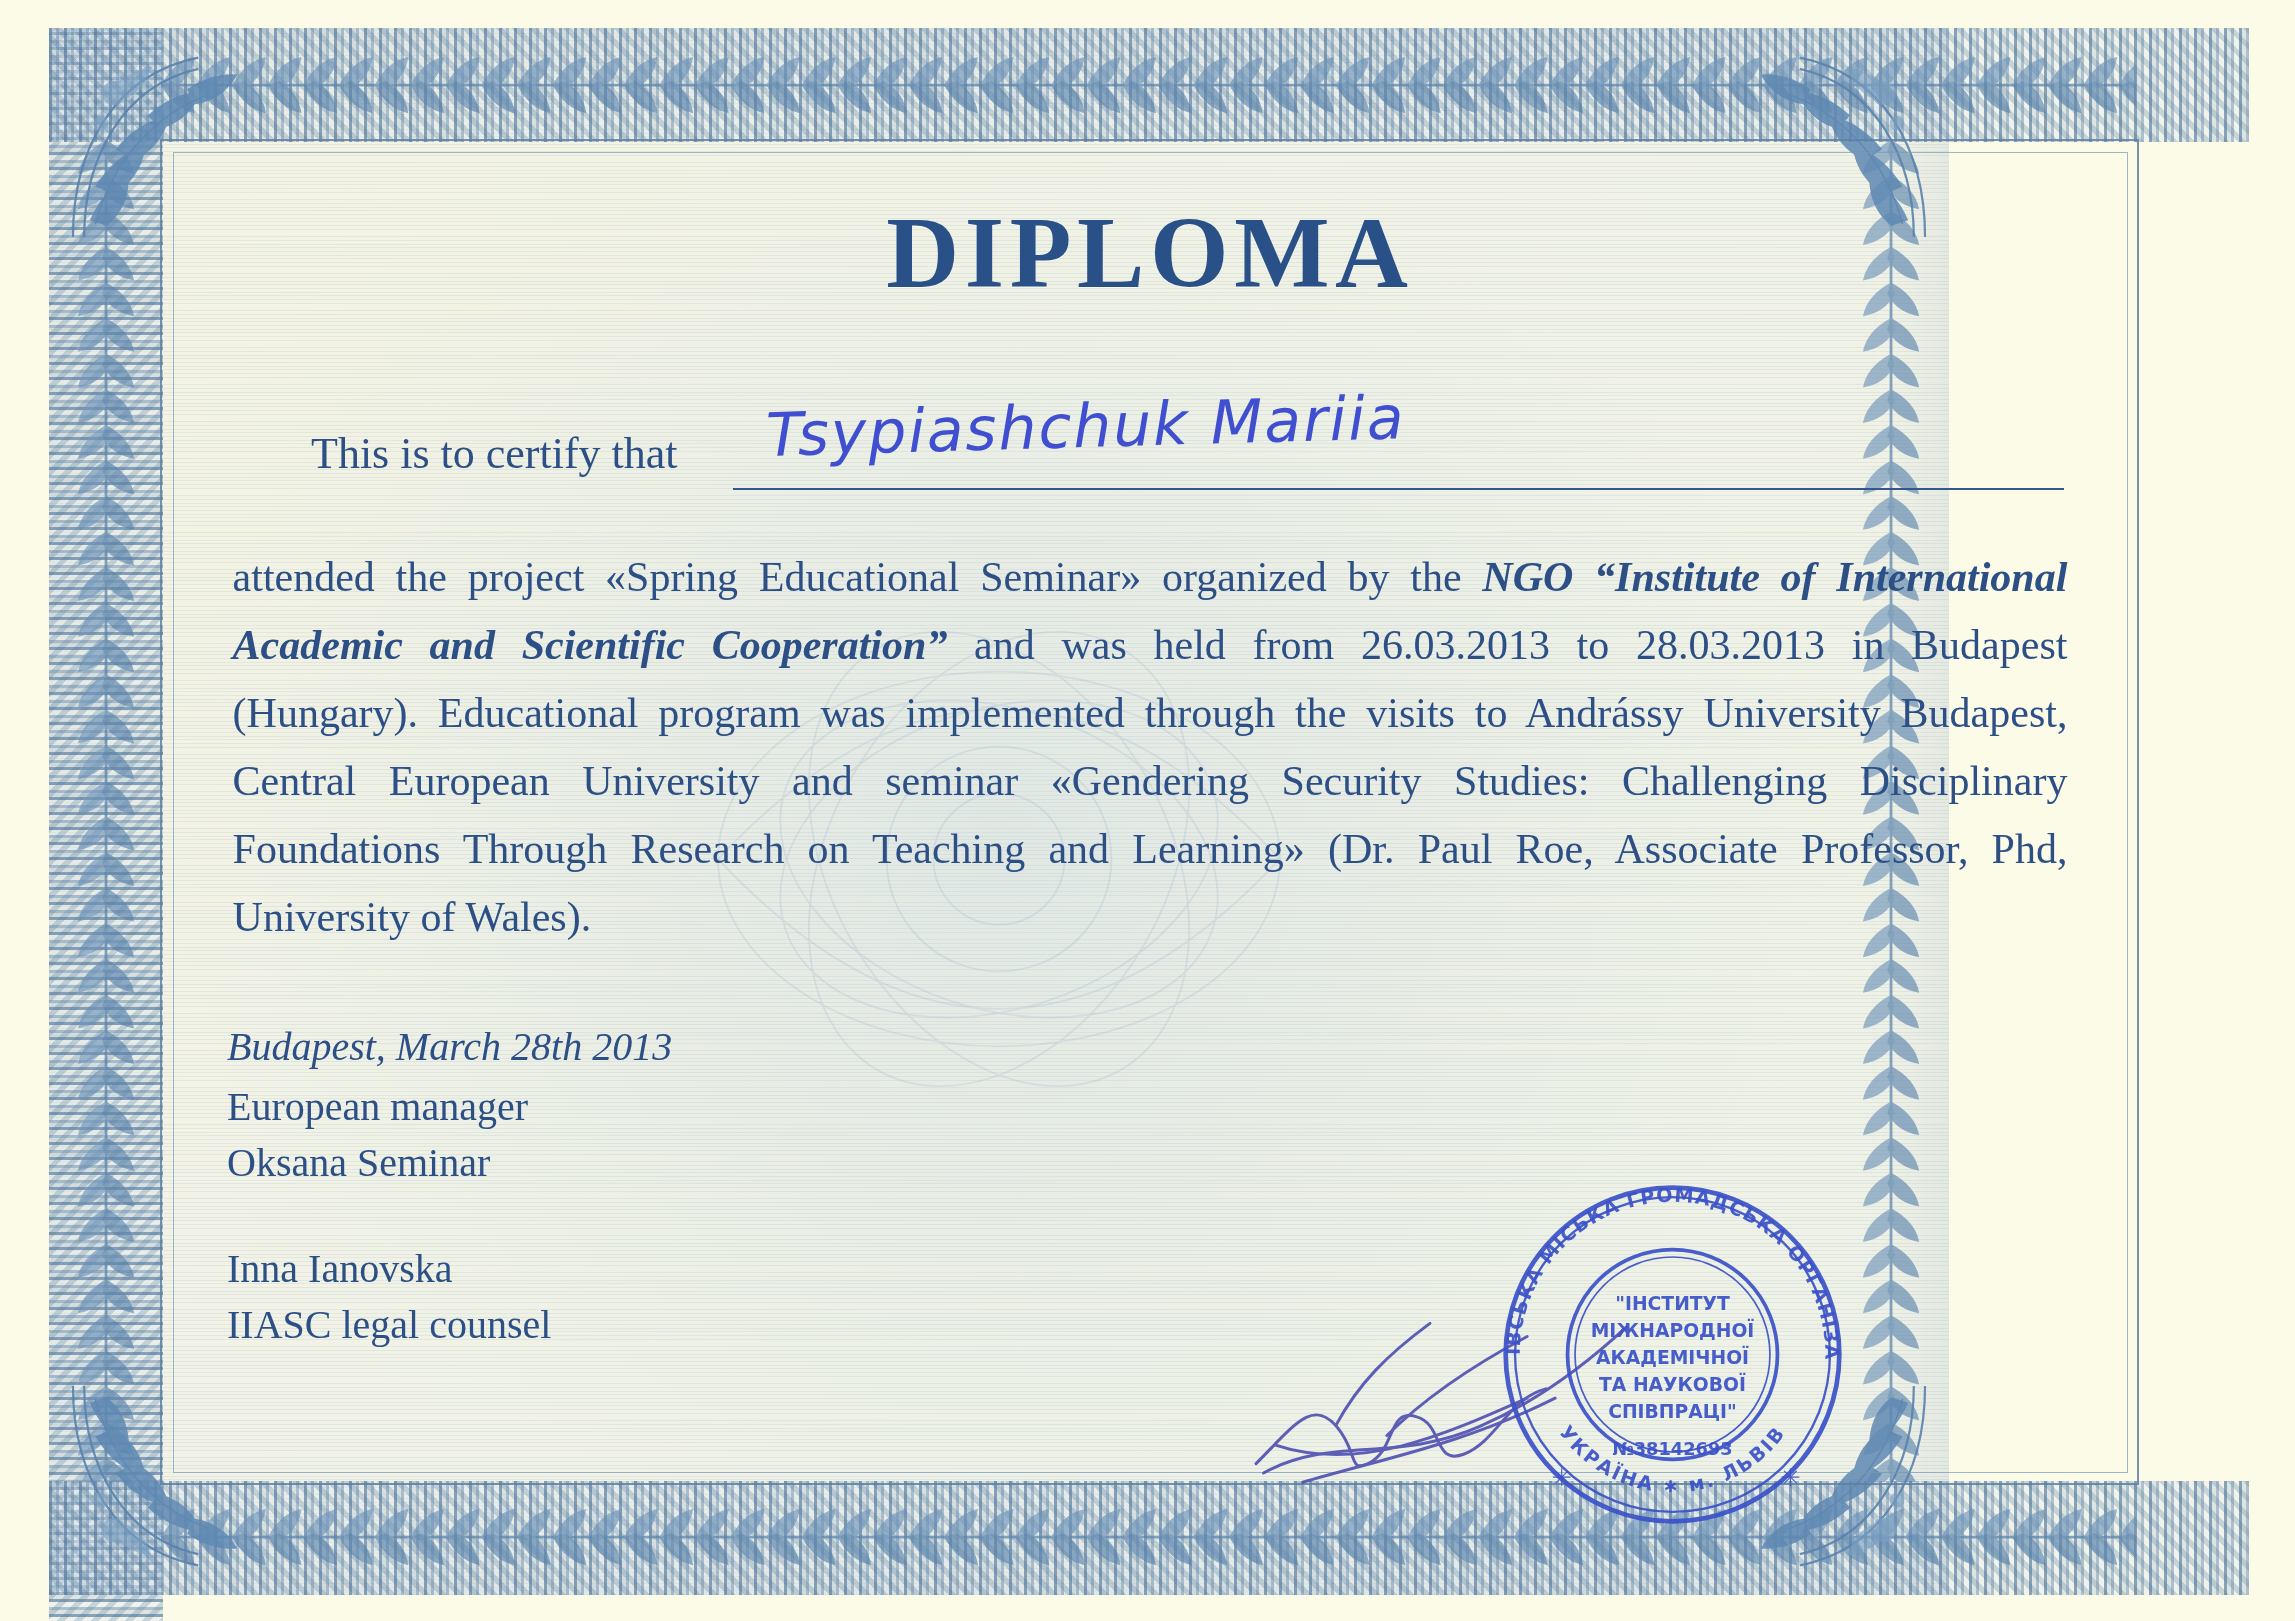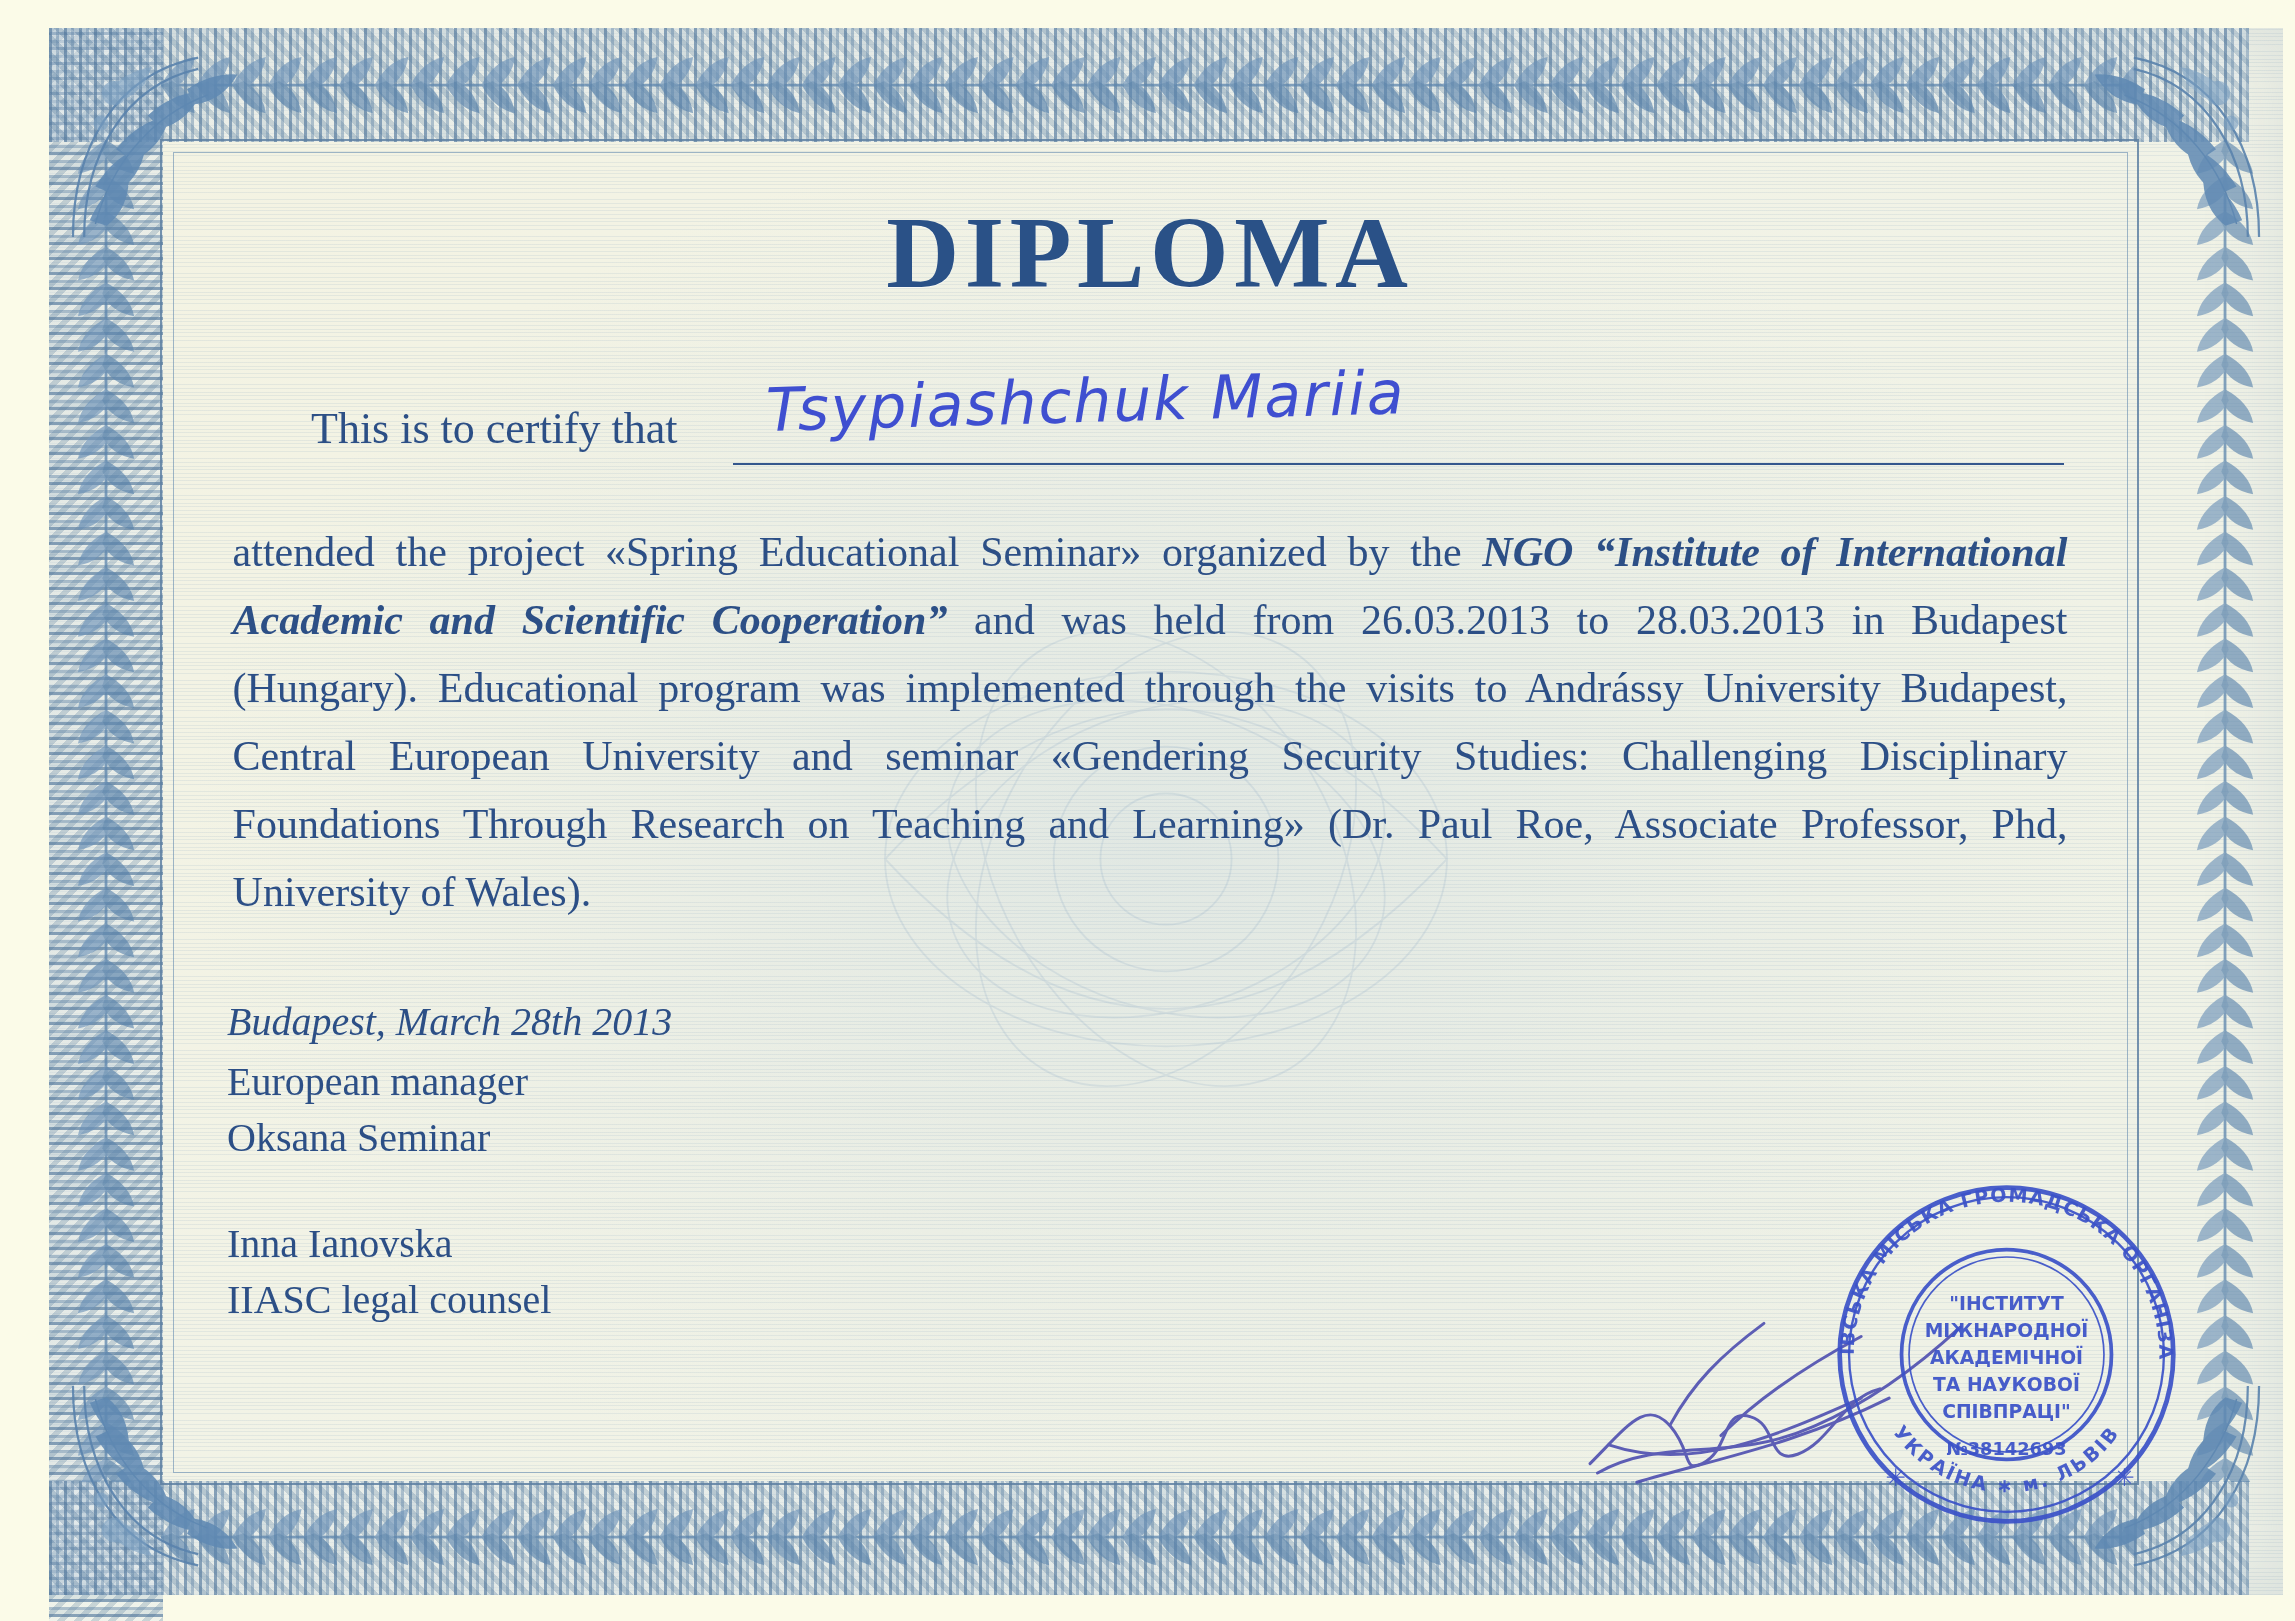--- a/index.html
+++ b/index.html
@@ -20,21 +20,21 @@
     width: 2295px;
     height: 1622px;
     background: #fbfbe8;
   }
 
   
   .certificate {
     position: absolute;
     left: 49px;
     top: 28px;
-    width: 2234px;
+    width: 1900px;
     height: 1567px;
     background:
       radial-gradient(ellipse at 50% 52%, rgba(186,206,220,0.30) 0%, rgba(186,206,220,0.10) 38%, rgba(255,255,255,0) 62%),
       repeating-linear-gradient(0deg, rgba(150,175,195,0.18) 0px, rgba(150,175,195,0.18) 0.9px, rgba(255,255,255,0) 0.9px, rgba(255,255,255,0) 3.7px),
       linear-gradient(135deg, #f4f3e2 0%, #f2f3e6 40%, #eef1e6 100%);
     box-shadow: inset 0 0 75px rgba(150,170,190,0.25);
   }
 
   
   .border-band {
@@ -158,21 +158,21 @@
     font-size: 101px;
     letter-spacing: 5.6px;
     color: #2a5187;
     margin-top: 26px;
     margin-bottom: 9.4px;
     text-shadow: 0 0.9px 0 rgba(255,255,255,0.6);
   }
 
   .certify-line {
     position: relative;
-    margin-top: 68px;
+    margin-top: 93px;
     height: 90px;
   }
   .certify-label {
     position: absolute;
     left: 84px;
     top: 24px;
     font-size: 44px;
     color: #2c4f86;
   }
   .name-rule {

